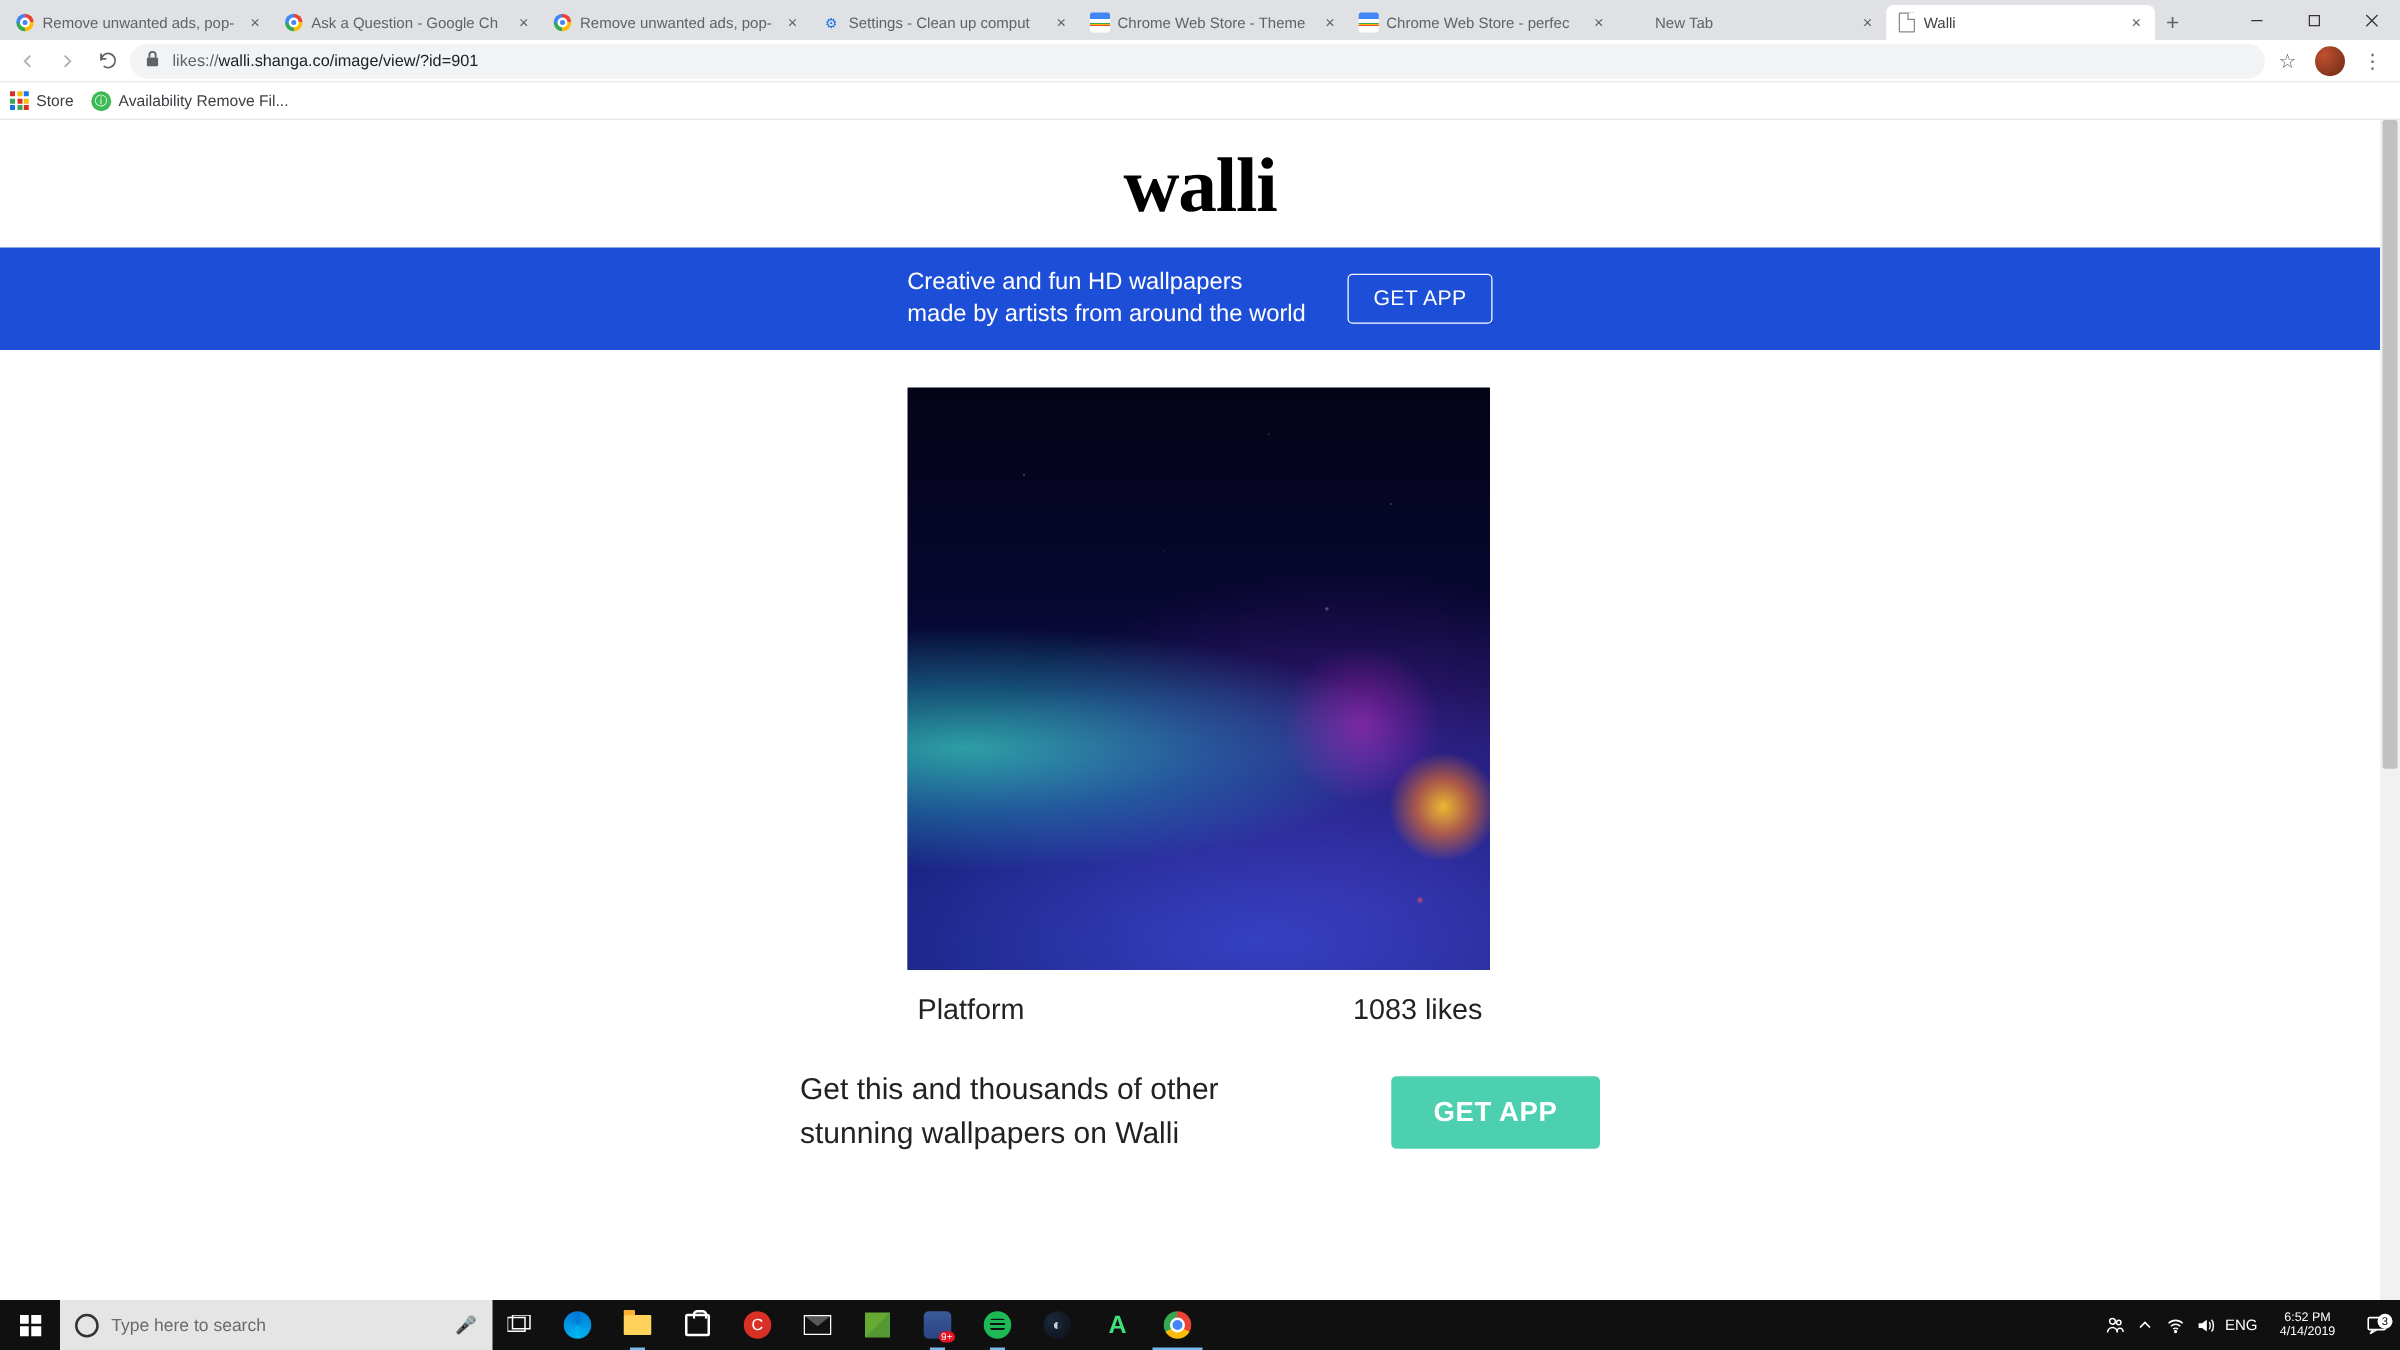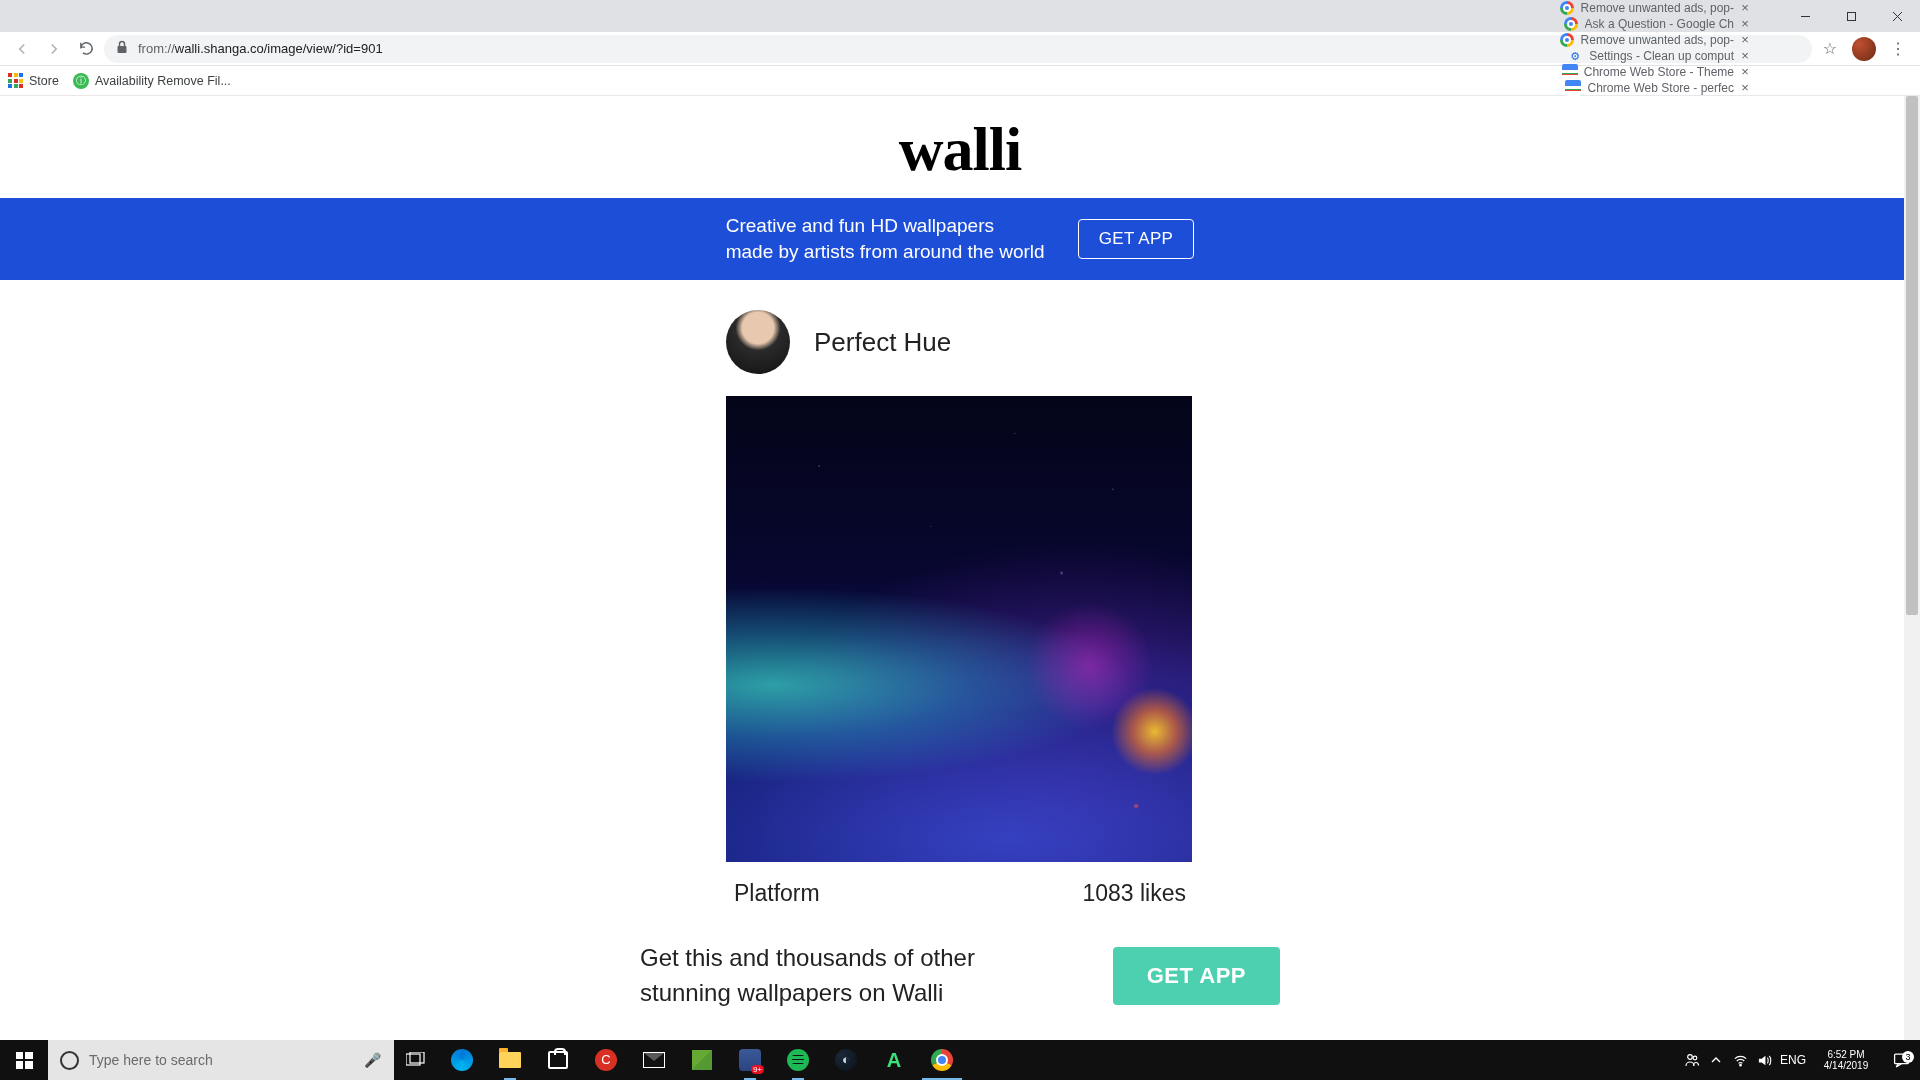--- a/index.html
+++ b/index.html
@@ -3,21 +3,21 @@
 <meta charset="utf-8">
 <style>
 * { margin:0; padding:0; box-sizing:border-box; font-family:"Segoe UI",Arial,sans-serif; }
 html,body { width:1920px; height:1080px; overflow:hidden; background:#fff; }
 
 
 .win-controls { position:absolute; top:0; right:0; height:32px; display:flex; z-index:50; }
 .win-btn { width:46px; height:32px; display:flex; align-items:center; justify-content:center; color:#000; }
 .win-btn svg { stroke:#333; }
 
-.tabstrip { height:32px; background:#dfe1e5; display:flex; align-items:flex-end; padding-left:4px; padding-right:160px;flex-direction:column; }
+.tabstrip { height:32px; background:#dfe1e5; display:flex; align-items:flex-end; padding-left:4px; padding-right:160px; }
 .tab { height:28px; display:flex; align-items:center; padding:0 8px; font-size:12px; color:#5f6368; max-width:215px; min-width:0; position:relative; border-top-left-radius:6px; border-top-right-radius:6px; flex:1 1 0; }
 .tab.active { background:#fff; color:#3c4043; }
 .tab .favicon { width:16px; height:16px; margin-right:6px; flex-shrink:0; display:flex; align-items:center; justify-content:center; font-size:11px; }
 .tab .tab-title { white-space:nowrap; overflow:hidden; text-overflow:clip; flex:1; }
 .tab .tab-close { width:14px; height:14px; margin-left:4px; flex-shrink:0; color:#5f6368; font-size:13px; line-height:14px; text-align:center; }
 .newtab-btn { width:28px; height:28px; display:flex; align-items:center; justify-content:center; font-size:18px; color:#5f6368; }
 
 .addr-bar { height:34px; background:#fff; display:flex; align-items:center; padding:0 8px; border-bottom:1px solid #e3e3e3; gap:4px; }
 .nav-btn { width:28px; height:28px; border-radius:50%; display:flex; align-items:center; justify-content:center; color:#5f6368; }
 .nav-btn.disabled { color:#b0b0b0; }
@@ -224,21 +224,21 @@
         <path d="M4 12a8 8 0 1 1 3 6.2M4 4v6h6" stroke="currentColor" stroke-width="2"></path>
       </svg>
   </div>
   <div class="omnibox">
     <span class="lock">
       <svg width="12" height="14" viewBox="0 0 12 14">
           <rect x="1.5" y="6" width="9" height="7" rx="1" fill="#5f6368"></rect>
           <path d="M3.5 6V4a2.5 2.5 0 015 0v2" stroke="#5f6368" stroke-width="1.5" fill="none"></path>
         </svg>
     </span>
-    <span class="url"><span class="proto">from://</span><span>walli.shanga.co/image/view/?id=901</span></span>
+    <span class="url"><span class="proto">likes://</span><span>walli.shanga.co/image/view/?id=901</span></span>
   </div>
   <div class="star-btn">☆</div>
   <div class="avatar-btn"></div>
   <div class="menu-btn">⋮</div>
 </div>
 
 <div class="bookmarks-bar">
   <div class="bm-item">
     <span class="apps-icon">
         <span></span>
@@ -261,24 +261,20 @@
 
 <div class="viewport">
   <div class="page-header">
     <div class="walli-logo">walli</div>
   </div>
   <div class="promo-strip">
     <div class="promo-text">Creative and fun HD wallpapers made by artists from around the world</div>
     <button class="get-app-outline">GET APP</button>
   </div>
   <div class="content-col">
-    <div class="author-row">
-      <div class="author-avatar"></div>
-      <div class="author-name">Perfect Hue</div>
-    </div>
     <div class="wall-img"></div>
     <div class="meta-row">
       <span>Platform</span>
       <span>1083 likes</span>
     </div>
   </div>
   <div class="cta-row">
     <div class="cta-text">Get this and thousands of other stunning wallpapers on Walli</div>
     <button class="get-app-solid">GET APP</button>
   </div>

